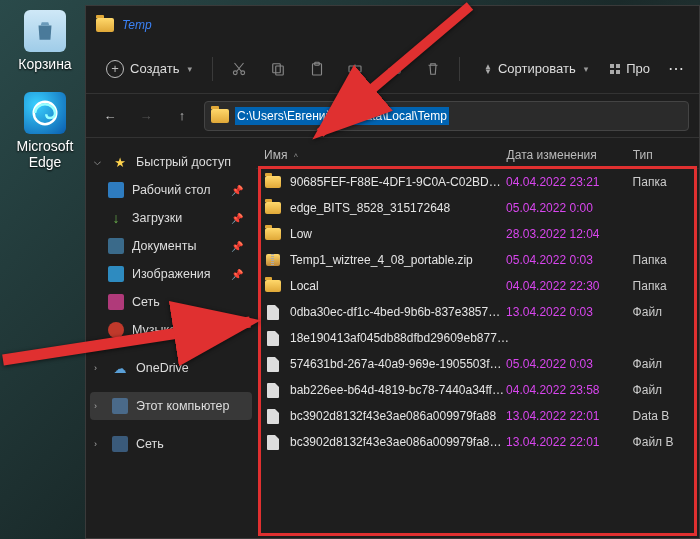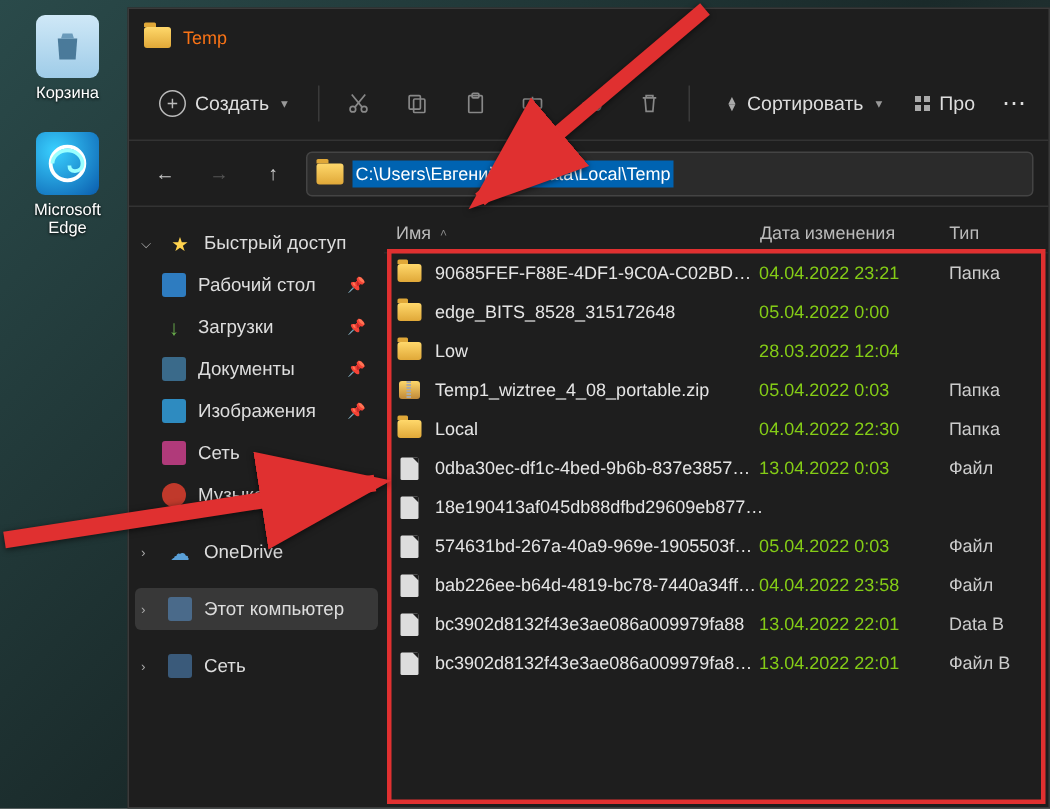--- a/index.html
+++ b/index.html
@@ -9,39 +9,39 @@
     font-size: 13px;
     background: linear-gradient(135deg, #2a4a4a 0%, #1a2a2a 50%, #3a4a4a 100%);
     color: #e0e0e0;
     overflow: hidden;
     position: relative;
   }
   
   .desktop { position: absolute; left: 10px; top: 10px; width: 70px; }
   .desktop-icon { text-align: center; margin-bottom: 20px; cursor: pointer; }
   .desktop-icon .ico { width: 42px; height: 42px; margin: 0 auto 4px; border-radius: 6px; display: flex; align-items: center; justify-content: center; }
-  .desktop-icon .lbl { font-size: 11px; color: #fff; text-shadow: 0 1px 2px #000; }
+  .desktop-icon .lbl { font-size: 14px; color: #fff; text-shadow: 0 1px 2px #000; }
   .bin-ico { background: linear-gradient(#cfe8f7, #9fcce8); }
   .bin-ico svg { width: 26px; height: 26px; }
   .edge-ico { background: radial-gradient(circle at 30% 30%, #39d0ff, #0a5cad); }
   .edge-ico svg { width: 30px; height: 30px; }
 
   
   .window {
     position: absolute;
     left: 85px; top: 5px;
     width: 615px; height: 534px;
     background: #1e1e1e;
     border: 1px solid #3a3a3a;
     display: flex; flex-direction: column;
   }
   .titlebar { height: 38px; display: flex; align-items: center; padding: 0 10px; gap: 8px; }
   .folder-ico { width: 18px; height: 14px; background: linear-gradient(#ffd86b,#e0a838); border-radius: 2px; position: relative; }
   .folder-ico::before { content: ""; position: absolute; top: -3px; left: 0; width: 8px; height: 3px; background: #e0a838; border-radius: 1px 1px 0 0; }
-  .title-text { font-size: 12px; color: #f97316; }
+  .title-text { font-size: 12px; color: #3b82f6; font-style: italic; }
 
   .toolbar {
     height: 50px; display: flex; align-items: center; gap: 6px;
     padding: 0 10px; border-bottom: 1px solid #333;
   }
   .tb-btn { display: flex; align-items: center; gap: 6px; padding: 6px 10px; border-radius: 4px; color: #ddd; cursor: pointer; }
   .tb-new { }
   .plus-ico { width: 18px; height: 18px; border: 1.5px solid #bbb; border-radius: 50%; display: flex; align-items: center; justify-content: center; font-size: 13px; line-height: 1; color: #bbb; }
   .chev { font-size: 9px; color: #999; margin-left: 2px; }
   .tb-sep { width: 1px; height: 24px; background: #3a3a3a; margin: 0 4px; }
@@ -96,21 +96,21 @@
   .sort-ind { font-size: 8px; color: #888; }
   .file-row { display: flex; align-items: center; padding: 5px 8px; font-size: 12px; cursor: pointer; }
   .file-ico { width: 18px; height: 16px; margin-right: 8px; display: flex; align-items: center; justify-content: center; flex-shrink: 0; }
   .fi-folder { width: 16px; height: 12px; background: linear-gradient(#ffd86b,#e0a838); border-radius: 2px; position: relative; }
   .fi-folder::before { content: ""; position: absolute; top: -3px; left: 0; width: 7px; height: 3px; background: #e0a838; border-radius: 1px 1px 0 0; }
   .fi-zip { width: 14px; height: 12px; background: linear-gradient(#ffd86b,#c08838); border-radius: 2px; position: relative; }
   .fi-zip::after { content: ""; position: absolute; left: 5px; top: 0; width: 3px; height: 100%; background: repeating-linear-gradient(#aaa 0 1px, transparent 1px 2px); }
   .fi-file { width: 12px; height: 15px; background: #ddd; border-radius: 1px; position: relative; }
   .fi-file::before { content: ""; position: absolute; right: 0; top: 0; border-style: solid; border-width: 0 4px 4px 0; border-color: transparent #1e1e1e transparent transparent; }
   .fname { width: 222px; white-space: nowrap; overflow: hidden; text-overflow: ellipsis; color: #e5e5e5; }
-  .fdate { width: 130px; color: #84cc16; }
+  .fdate { width: 130px; color: #d946ef; }
   .ftype { width: 60px; color: #ccc; white-space: nowrap; overflow: hidden; }
 
   
   .arrow { position: absolute; z-index: 100; pointer-events: none; }
   .arrow svg { filter: drop-shadow(0 1px 2px rgba(0,0,0,.6)); }
 </style>
 </head>
 <body>
 
 <div class="desktop">

